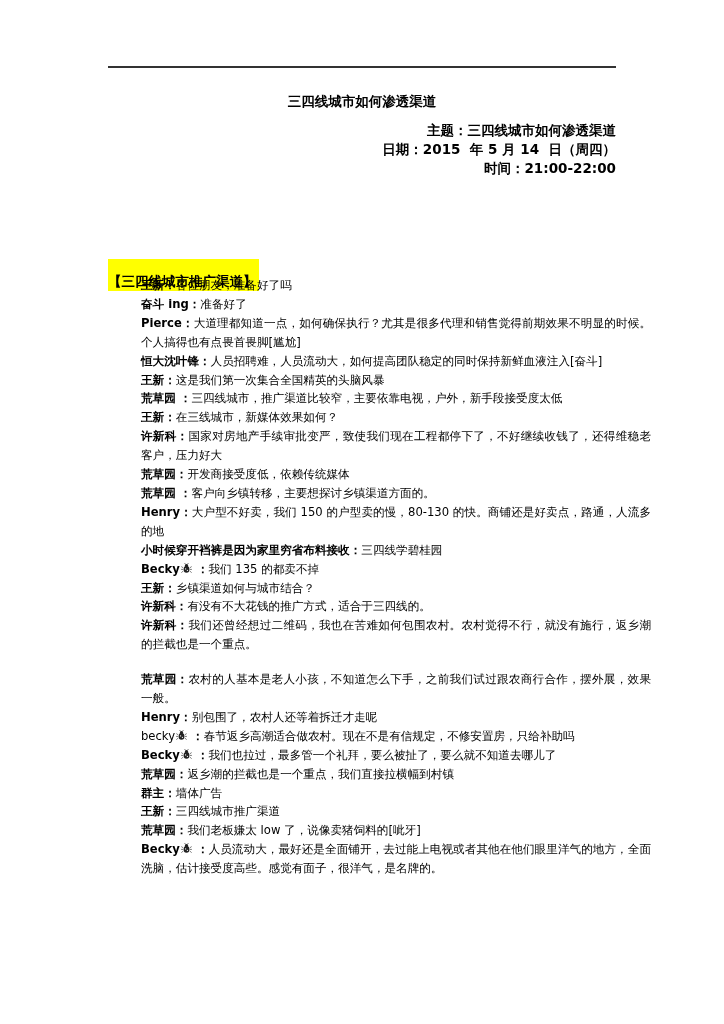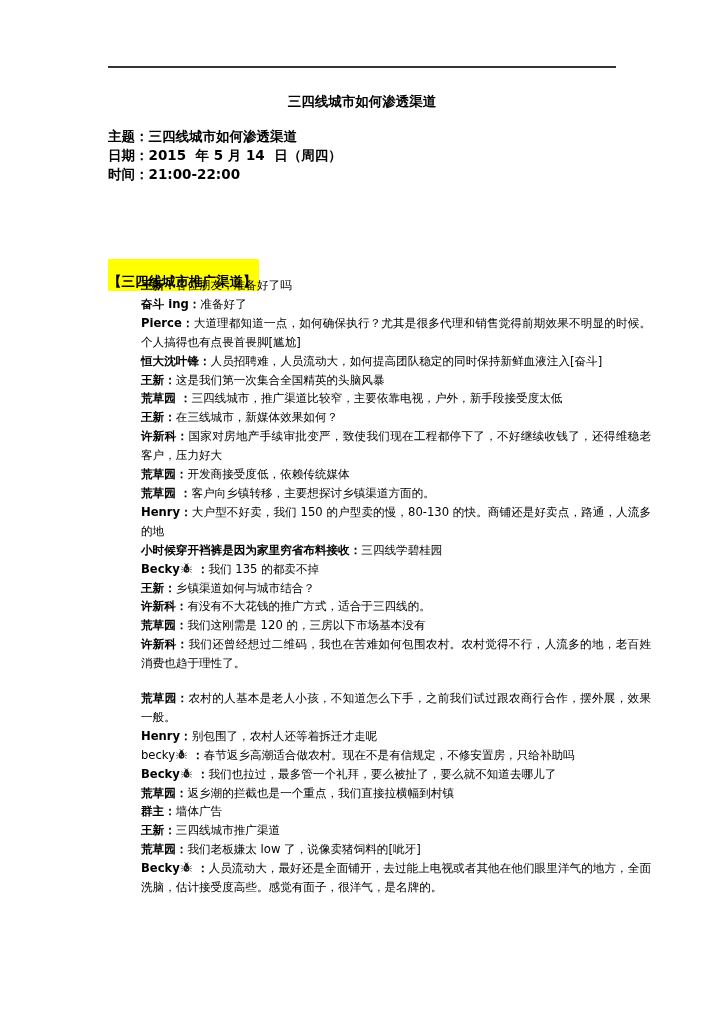--- a/index.html
+++ b/index.html
@@ -2,21 +2,21 @@
 <html><head>
 <meta charset="utf-8">
 <style>
   html, body { margin: 0; padding: 0; background: #ffffff; }
   body { width: 724px; height: 1024px; position: relative; overflow: hidden;
          font-family: "DejaVu Sans", "Liberation Sans", sans-serif; color: #000; }
   .page { position: absolute; left: 0; top: 0; width: 615px; height: 1024px; background: #fff; }
   .header-rule { position: absolute; left: 108px; top: 66px; width: 508px; height: 2px; background: #333; }
   .doc-title { position: absolute; left: 108px; width: 508px; top: 92px; text-align: center;
                font-size: 13.5px; font-weight: bold; line-height: 18px; }
-  .meta { position: absolute; left: 108px; top: 127px; width: 508px; }
+  .meta { position: absolute; left: 108px; top: 121px; width: 508px; text-align: right; }
   .meta-line { font-size: 13.5px; font-weight: bold; line-height: 19px; height: 19px; white-space: nowrap; }
   .section-heading { position: absolute; left: 108px; top: 259px; height: 20px; line-height: 20px;
                      background: #ffff00; font-size: 13.5px; font-weight: bold; padding: 12px 2px 0 0; }
   .chat { position: absolute; left: 93px; top: 276px; width: 510px; margin-left: 48px; }
   .msg { font-size: 11.6px; line-height: 18.9px; text-align: justify; word-break: break-all; }
   .msg.gap { margin-top: 16px; }
   .speaker { font-weight: bold; }
   .emoji { display: inline-block; width: 11px; height: 11px; vertical-align: -1px; margin: 0 1px; }
 </style>
 </head>
@@ -55,22 +55,21 @@
       <div class="msg"><span class="speaker">小时候穿开裆裤是因为家里穷省布料接收：</span><span>三四线学碧桂园</span></div>
       <div class="msg"><span class="speaker">Becky</span><span class="emoji"><svg viewBox="0 0 12 12" width="11" height="11">
             <ellipse cx="6" cy="7" rx="3.2" ry="3.6" fill="#222"></ellipse>
             <circle cx="6" cy="3" r="1.8" fill="#222"></circle>
             <path d="M2 5 L0.5 4 M2 7 L0.3 7 M2 9 L0.6 10.5 M10 5 L11.5 4 M10 7 L11.7 7 M10 9 L11.4 10.5 M5 1.5 L4 0.2 M7 1.5 L8 0.2" stroke="#222" stroke-width="0.8"></path>
             <circle cx="5" cy="6.5" r="0.7" fill="#fff"></circle>
             <circle cx="7" cy="8" r="0.7" fill="#fff"></circle>
           </svg></span><span style="white-space: pre; font-weight: bold;"> ：</span><span>我们 135 的都卖不掉</span></div>
       <div class="msg"><span class="speaker">王新：</span><span>乡镇渠道如何与城市结合？</span></div>
       <div class="msg"><span class="speaker">许新科：</span><span>有没有不大花钱的推广方式，适合于三四线的。</span></div>
-      <div class="msg"><span class="speaker">荒草园：</span><span>我们这刚需是 120 的，三房以下市场基本没有</span></div>
-      <div class="msg"><span class="speaker">许新科：</span><span>我们还曾经想过二维码，我也在苦难如何包围农村。农村觉得不行，人流多的地，老百姓消费也趋于理性了。</span></div>
+      <div class="msg"><span class="speaker">许新科：</span><span>我们还曾经想过二维码，我也在苦难如何包围农村。农村觉得不行，就没有施行，返乡潮的拦截也是一个重点。</span></div>
       <div class="msg gap"><span class="speaker">荒草园：</span><span>农村的人基本是老人小孩，不知道怎么下手，之前我们试过跟农商行合作，摆外展，效果一般。</span></div>
       <div class="msg"><span class="speaker">Henry：</span><span>别包围了，农村人还等着拆迁才走呢</span></div>
       <div class="msg"><span class="speaker" style="font-weight: normal;">becky</span><span class="emoji"><svg viewBox="0 0 12 12" width="11" height="11">
             <ellipse cx="6" cy="7" rx="3.2" ry="3.6" fill="#222"></ellipse>
             <circle cx="6" cy="3" r="1.8" fill="#222"></circle>
             <path d="M2 5 L0.5 4 M2 7 L0.3 7 M2 9 L0.6 10.5 M10 5 L11.5 4 M10 7 L11.7 7 M10 9 L11.4 10.5 M5 1.5 L4 0.2 M7 1.5 L8 0.2" stroke="#222" stroke-width="0.8"></path>
             <circle cx="5" cy="6.5" r="0.7" fill="#fff"></circle>
             <circle cx="7" cy="8" r="0.7" fill="#fff"></circle>
           </svg></span><span style="white-space: pre; font-weight: bold;"> ：</span><span>春节返乡高潮适合做农村。现在不是有信规定，不修安置房，只给补助吗</span></div>
       <div class="msg"><span class="speaker">Becky</span><span class="emoji"><svg viewBox="0 0 12 12" width="11" height="11">

